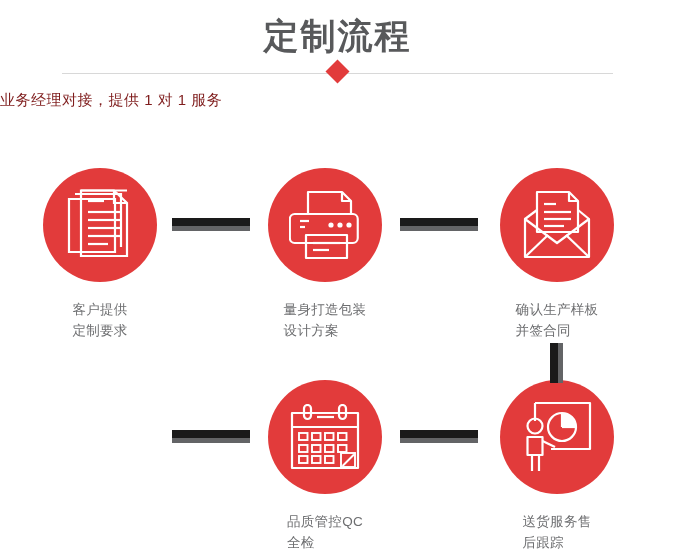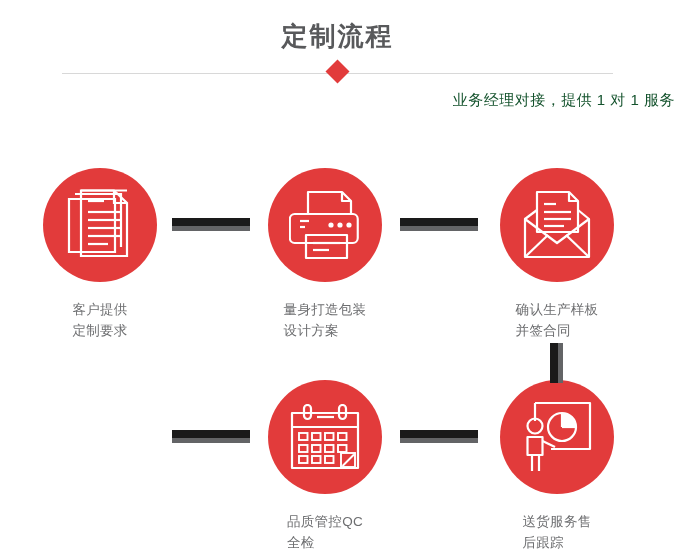--- a/index.html
+++ b/index.html
@@ -23,21 +23,21 @@
     top: 0;
     width: 675px;
     height: 130px;
   }
   #page-title {
     position: absolute;
     left: 0;
     top: 18px;
     width: 675px;
     text-align: center;
-    font-size: 26px;
+    font-size: 35px;
     font-weight: bold;
     color: #58595b;
     letter-spacing: 2px;
     line-height: 36px;
   }
   #divider-line {
     position: absolute;
     left: 62px;
     top: 73px;
     width: 551px;
@@ -51,23 +51,23 @@
     width: 17px;
     height: 17px;
     background: #e23b3b;
     transform: rotate(45deg);
   }
   #subtitle {
     position: absolute;
     left: 0;
     top: 89px;
     width: 675px;
-    text-align: right;
+    text-align: left;
     font-size: 15px;
-    color: #14532d;
+    color: #7f1d1d;
     letter-spacing: 0.5px;
     line-height: 22px;
   }
 
   
   #flow {
     position: absolute;
     left: 0;
     top: 138px;
     width: 675px;

